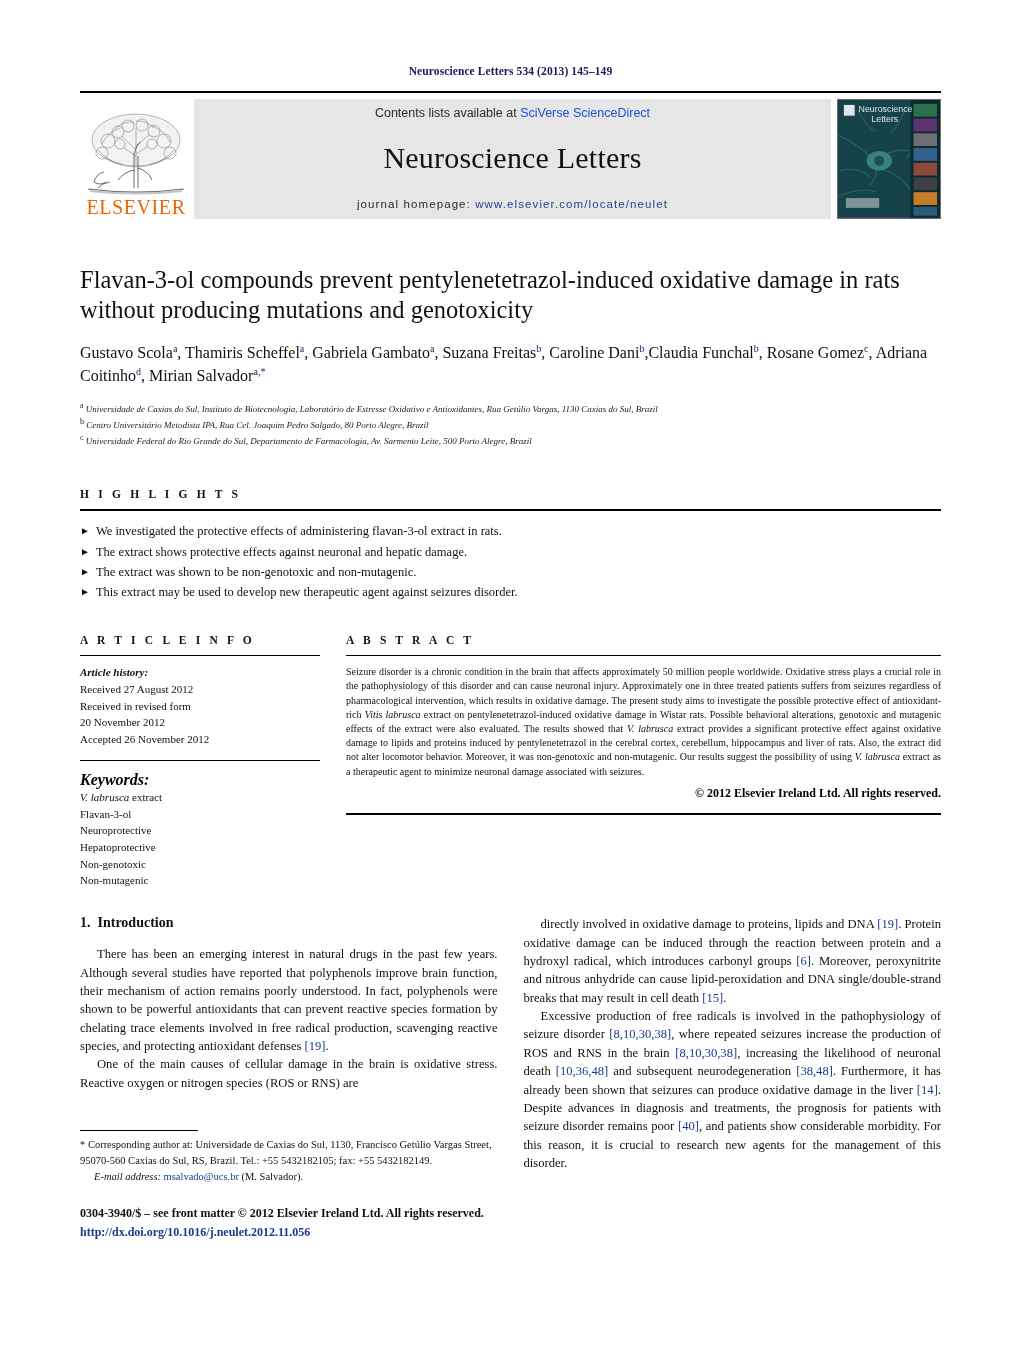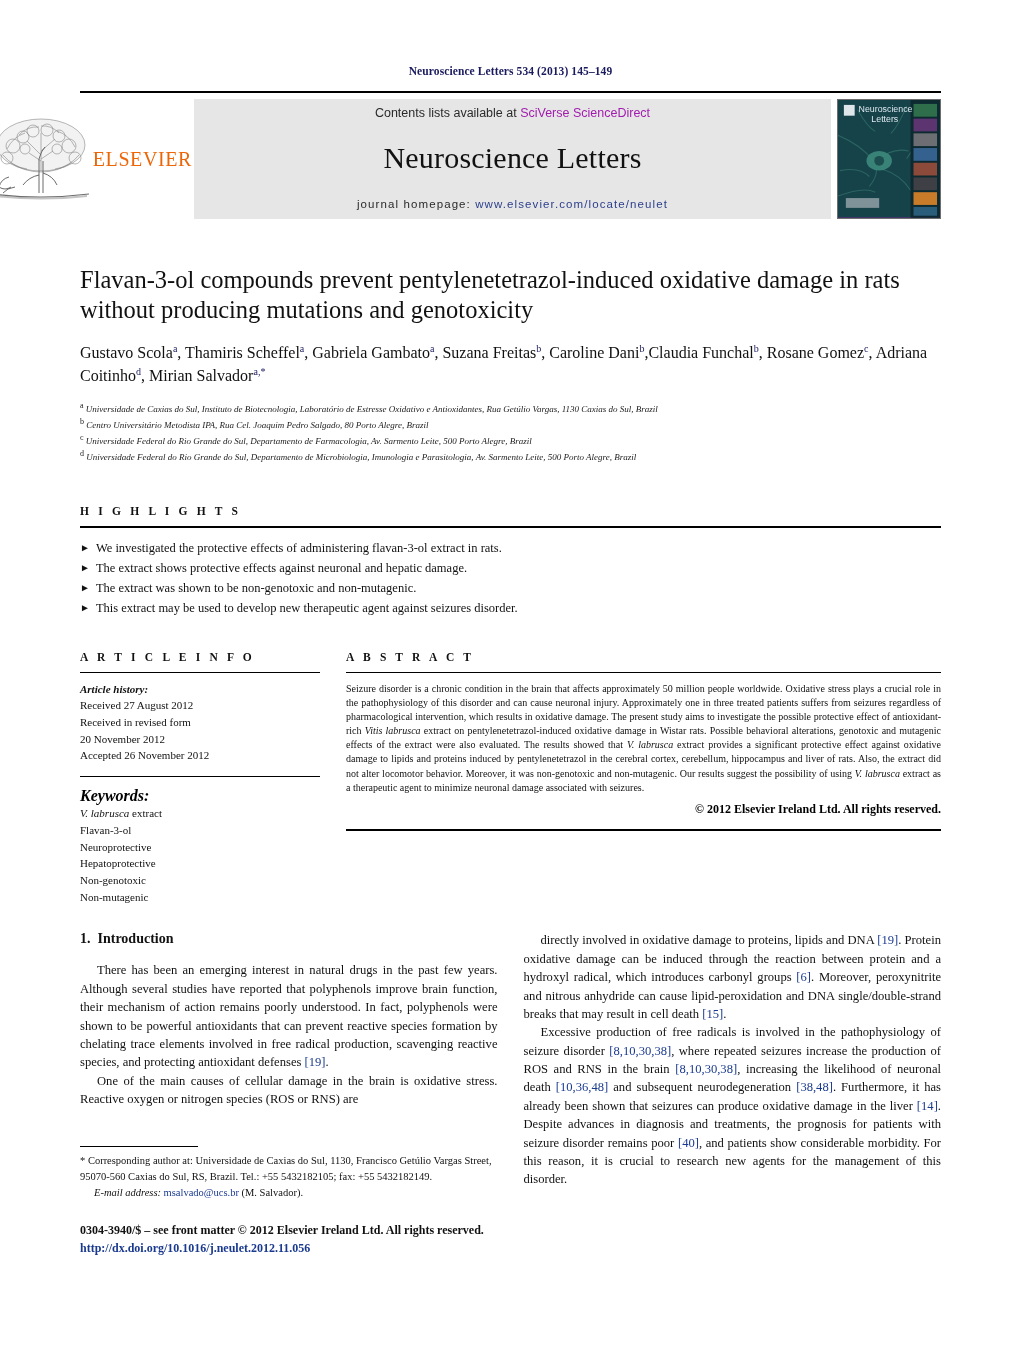--- a/index.html
+++ b/index.html
@@ -35,20 +35,21 @@
   }
   .masthead {
     display: flex;
     align-items: stretch;
     height: 120px;
   }
   .elsevier-logo {
     width: 112px;
     flex: 0 0 112px;
     display: flex;
+    flex-direction: column;
     align-items: center;
     justify-content: flex-end;
     padding-bottom: 2px;
   }
   .tree-svg { display:block; }
   .elsevier-word {
     font-family: "Liberation Serif", serif;
     font-size: 20px;
     letter-spacing: .6px;
     color: #ec6608;
@@ -63,21 +64,21 @@
     justify-content: space-between;
     align-items: center;
     padding: 7px 10px 9px 10px;
     margin-left: 2px;
   }
   .contents-line {
     font-family: "Liberation Sans", sans-serif;
     font-size: 12.5px;
     color: #2a2a2a;
   }
-  .contents-line .sd { color: #a21caf; }
+  .contents-line .sd { color: #1d4ed8; }
   .journal-title {
     font-family: "Liberation Serif", serif;
     font-size: 30px;
     color: #111;
     letter-spacing: .2px;
     margin-top: -2px;
   }
   .homepage-line {
     font-family: "Liberation Sans", sans-serif;
     font-size: 11.5px;
@@ -296,21 +297,20 @@
     </div>
   </div>
 
   <div class="titleblock">
     <h1 class="art-title">Flavan-3-ol compounds prevent pentylenetetrazol-induced oxidative damage in rats without producing mutations and genotoxicity</h1>
     <div class="authors"><span>Gustavo Scola</span><sup>a</sup>, <span>Thamiris Scheffel</span><sup>a</sup>, <span>Gabriela Gambato</span><sup>a</sup>, <span>Suzana Freitas</span><sup>b</sup>, <span>Caroline Dani</span><sup>b</sup>,<span>Claudia Funchal</span><sup>b</sup>, <span>Rosane Gomez</span><sup>c</sup>, <span>Adriana Coitinho</span><sup>d</sup>, <span>Mirian Salvador</span><sup>a,*</sup></div>
     <div class="affils">
         <div><sup>a</sup> Universidade de Caxias do Sul, Instituto de Biotecnologia, Laboratório de Estresse Oxidativo e Antioxidantes, Rua Getúlio Vargas, 1130 Caxias do Sul, Brazil</div>
         <div><sup>b</sup> Centro Universitário Metodista IPA, Rua Cel. Joaquim Pedro Salgado, 80 Porto Alegre, Brazil</div>
         <div><sup>c</sup> Universidade Federal do Rio Grande do Sul, Departamento de Farmacologia, Av. Sarmento Leite, 500 Porto Alegre, Brazil</div>
-        <div><sup>d</sup> Universidade Federal do Rio Grande do Sul, Departamento de Microbiologia, Imunologia e Parasitologia, Av. Sarmento Leite, 500 Porto Alegre, Brazil</div>
       </div>
   </div>
 
   <div class="highlights">
     <div class="sechead">H I G H L I G H T S</div>
     <div class="rule-thick"></div>
     <div class="hl-list">
         <div class="hl-item">
           <span class="hl-arrow">►</span>
           <span>We investigated the protective effects of administering flavan-3-ol extract in rats.</span>

